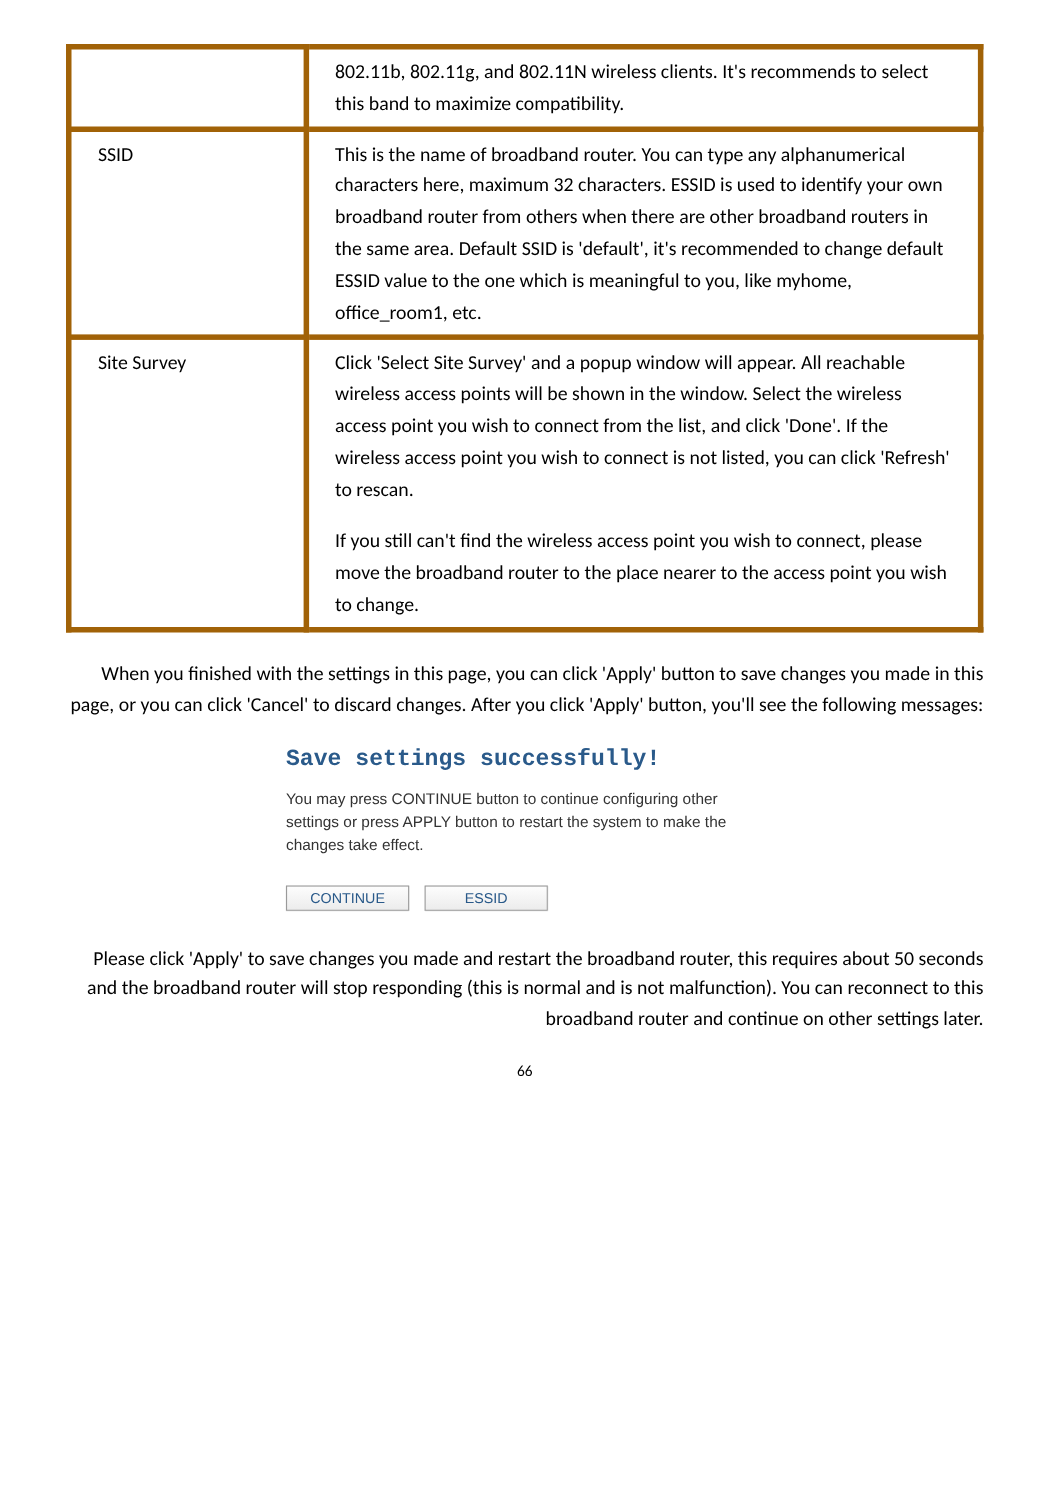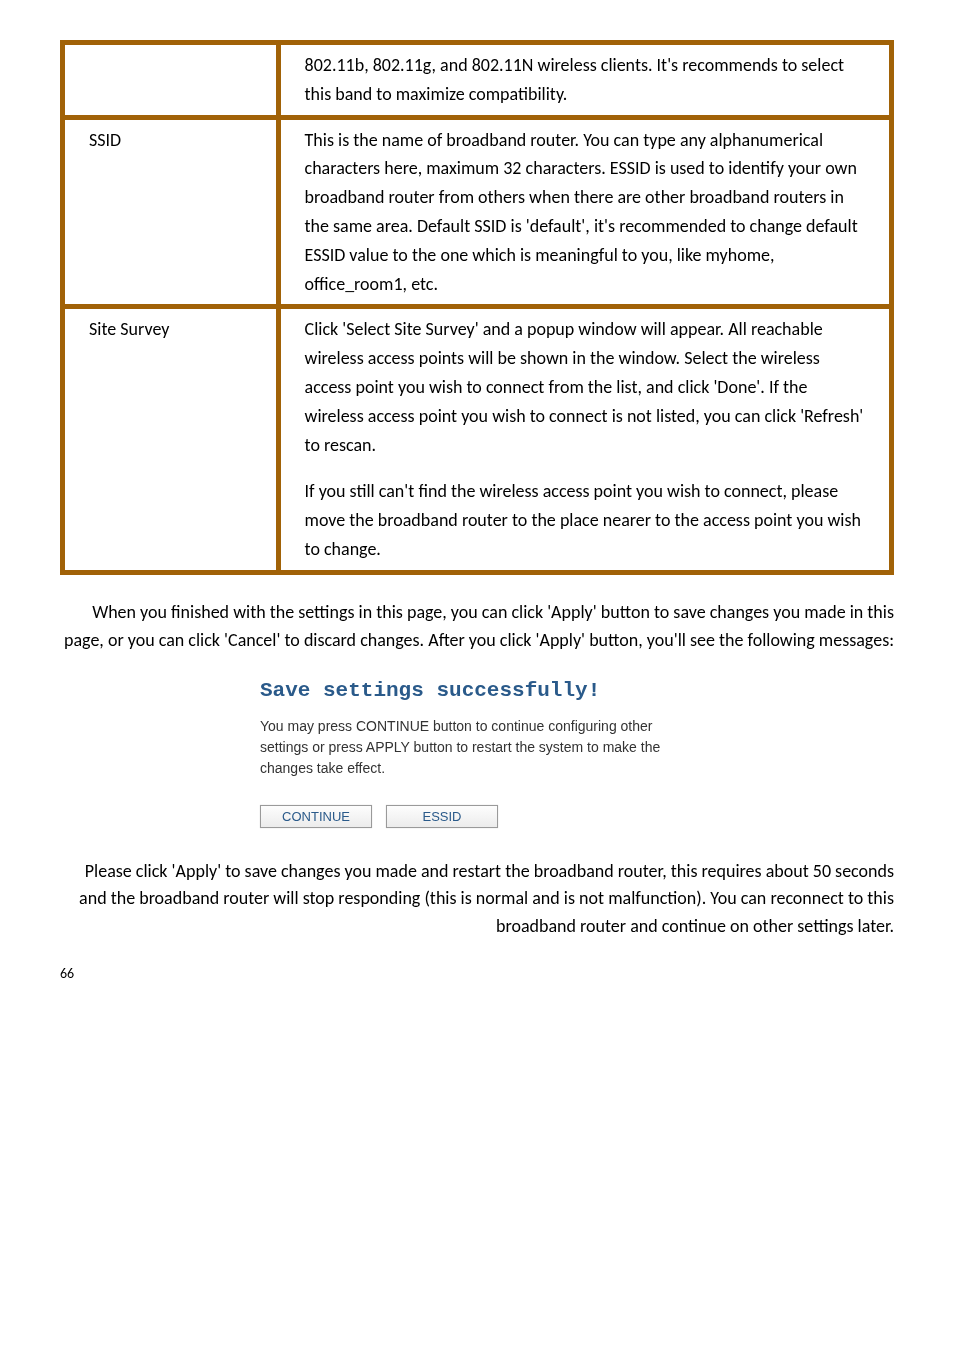--- a/index.html
+++ b/index.html
@@ -59,20 +59,21 @@
     color: #2a5a8a;
     background: linear-gradient(#fdfdfd, #ececec);
     border: 1px solid #9a9a9a;
     padding: 3px 0;
     width: 110px;
     text-align: center;
     box-shadow: 0 0 1px rgba(0,0,0,0.2);
     cursor: pointer;
   }
   .page-num {
+    text-align: center;
     font-size: 14px;
     margin-top: 20px;
   }
 </style>
 </head>
 <body>
 
 <table class="main-table">
   <tbody>
       <tr>

